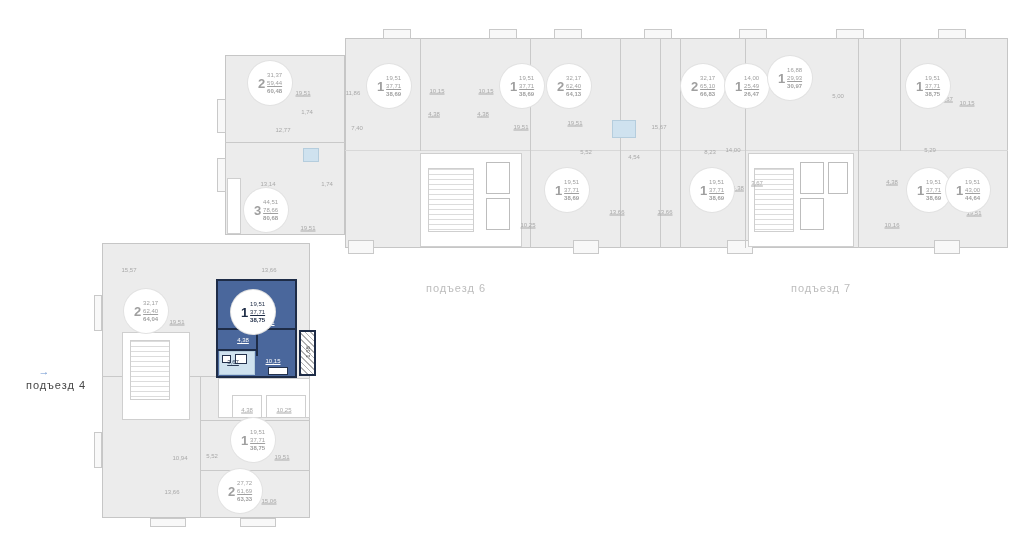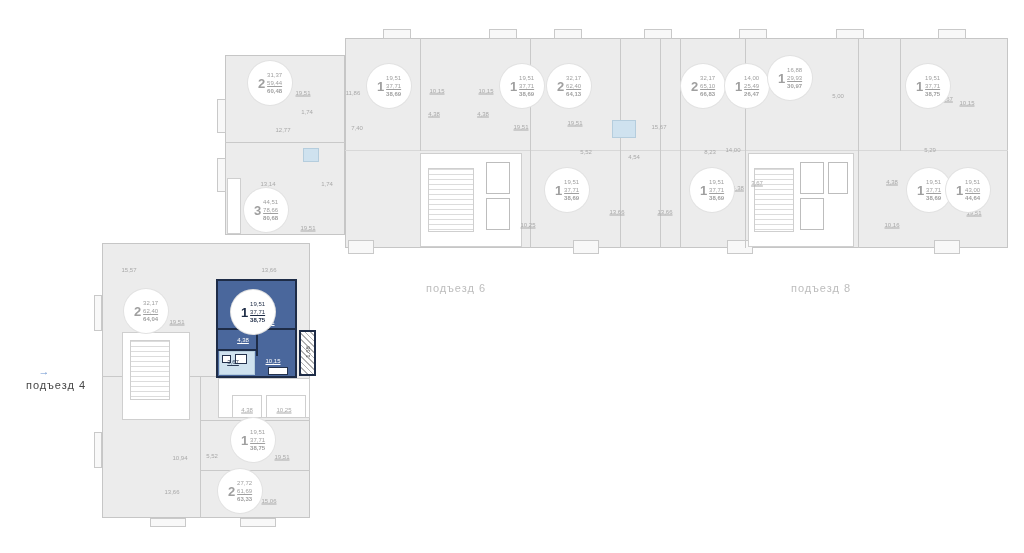--- a/index.html
+++ b/index.html
@@ -300,15 +300,15 @@
   <span class="dim ul" style="left:282px;top:457px;">19,51</span>
   <span class="dim" style="left:212px;top:456px;">5,52</span>
   <span class="dim" style="left:180px;top:458px;">10,94</span>
   <span class="dim" style="left:172px;top:492px;">13,66</span>
   <span class="dim ul" style="left:269px;top:501px;">15,06</span>
   <span class="dim ul" style="left:528px;top:225px;">10,25</span>
 
   <span class="arrow" style="left:44px;top:371px;">→</span>
   <span class="entrance active" style="left:56px;top:385px;">подъезд 4</span>
   <span class="entrance" style="left:456px;top:288px;">подъезд 6</span>
-  <span class="entrance" style="left:821px;top:288px;">подъезд 8</span>
+  <span class="entrance" style="left:821px;top:288px;">подъезд 7</span>
 
 </div>
 
 </body></html>

